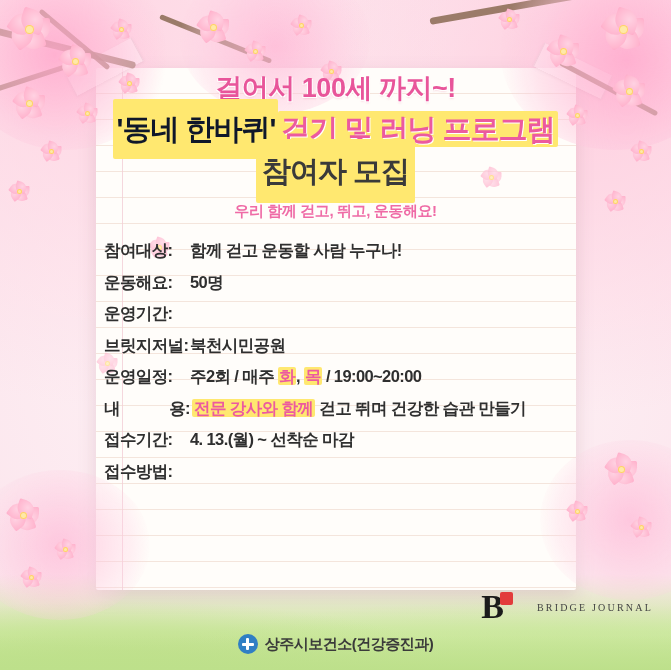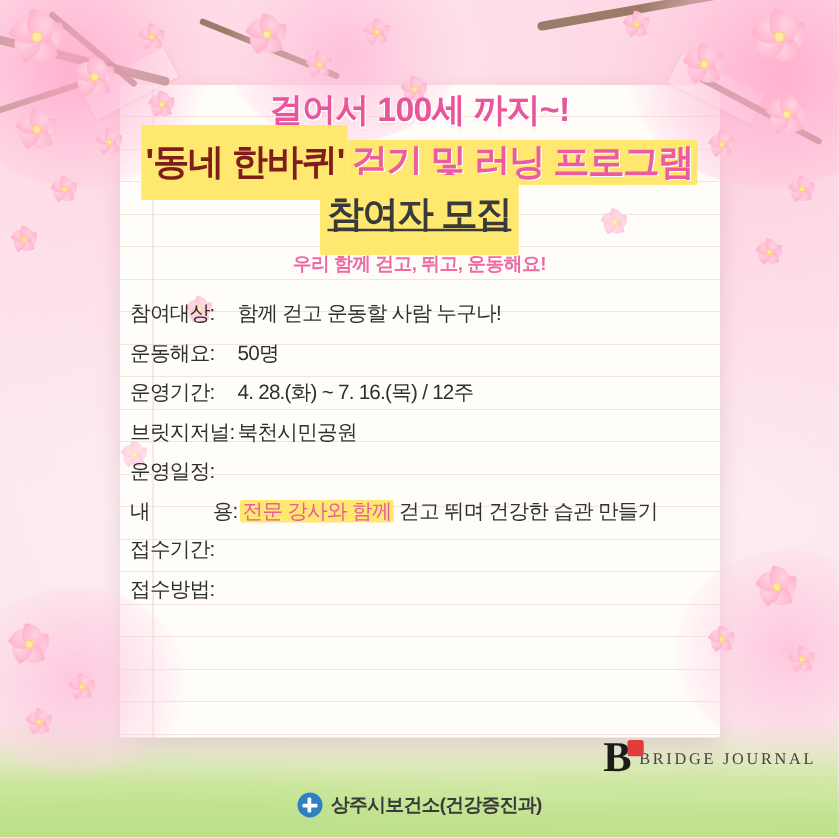--- a/index.html
+++ b/index.html
@@ -175,21 +175,21 @@
     top: 110px;
     left: 0; right: 0;
     text-align: center;
     font-size: 29px;
     font-weight: bold;
     letter-spacing: -1px;
     white-space: nowrap;
   }
   .title-hl {
     background: #ffe870;
-    color: #7f1d1d;
+    color: #0f172a;
     padding: 14px 3px;
     border-radius: 2px;
   }
   .title-pink {
     color: #ec5a9f;
     background: #ffe870;
     padding: 2px 3px;
     border-radius: 2px;
     text-shadow: 1px 1px 0 #fff;
   }
@@ -200,21 +200,20 @@
     text-align: center;
     font-size: 29px;
     font-weight: bold;
     letter-spacing: -1px;
     color: #3a3a3a;
   }
   .title-row2 span {
     background: #ffe870;
     padding: 16px 6px;
     border-radius: 2px;
-    text-decoration: underline;
   }
   .subtitle {
     position: absolute;
     top: 202px;
     left: 0; right: 0;
     text-align: center;
     font-size: 15px;
     font-weight: bold;
     color: #ef6ba6;
     letter-spacing: -0.4px;
@@ -224,21 +223,21 @@
   .details {
     position: absolute;
     top: 240px;
     left: 104px;
     right: 60px;
   }
   .row {
     display: flex;
     align-items: baseline;
     font-size: 16.5px;
-    font-weight: normal;
+    font-weight: bold;
     color: #2f2f2f;
     letter-spacing: -0.6px;
     height: 31.5px;
     white-space: nowrap;
   }
   .row .lbl {
     width: 86px;
     flex: none;
   }
   .row .lbl.spread {
@@ -309,24 +308,25 @@
     border-radius: 2px;
   }
   .logo-text .ko {
     font-size: 20px;
     font-weight: bold;
     color: #1b1b1b;
     letter-spacing: -0.5px;
     line-height: 1.05;
   }
   .logo-text .en {
-    font-size: 13px;
+    font-size: 10px;
     font-family: "Liberation Serif", serif;
     color: #444;
     letter-spacing: 2.2px;
+    margin-left: 27px;
   }
 </style>
 </head>
 <body>
 
 <div id="poster">
 
   <div class="grass"></div>
 
   <div class="paper">
@@ -601,42 +601,43 @@
         <span>함께 걷고 운동할 사람 누구나!</span>
       </div>
 
       <div class="row">
         <span class="lbl">운동해요:</span>
         <span>50명</span>
       </div>
 
       <div class="row">
         <span class="lbl">운영기간:</span>
-        <span>4. 28.(화) ~ 7. 16.(목) / 12주</span>
       </div>
 
       <div class="row">
         <span class="lbl">브릿지저널:</span>
         <span>북천시민공원</span>
       </div>
 
       <div class="row">
         <span class="lbl">운영일정:</span>
+        <span><span>주2회 / 매주 </span><span class="hl-y hl-pink">화</span><span>, </span><span class="hl-y hl-pink">목</span><span> / 19:00~20:00</span></span>
       </div>
 
       <div class="row">
         <span class="lbl spread">
             <span>내</span>
             <span>용:</span>
           </span>
         <span><span class="hl-pink-y">전문 강사와 함께</span><span> 걷고 뛰며 건강한 습관 만들기</span></span>
       </div>
 
       <div class="row">
         <span class="lbl">접수기간:</span>
+        <span>4. 13.(월) ~ 선착순 마감</span>
       </div>
 
       <div class="row">
         <span class="lbl">접수방법:</span>
       </div>
 
     </div>
 
     <div class="logo">
       <div class="logo-mark">

